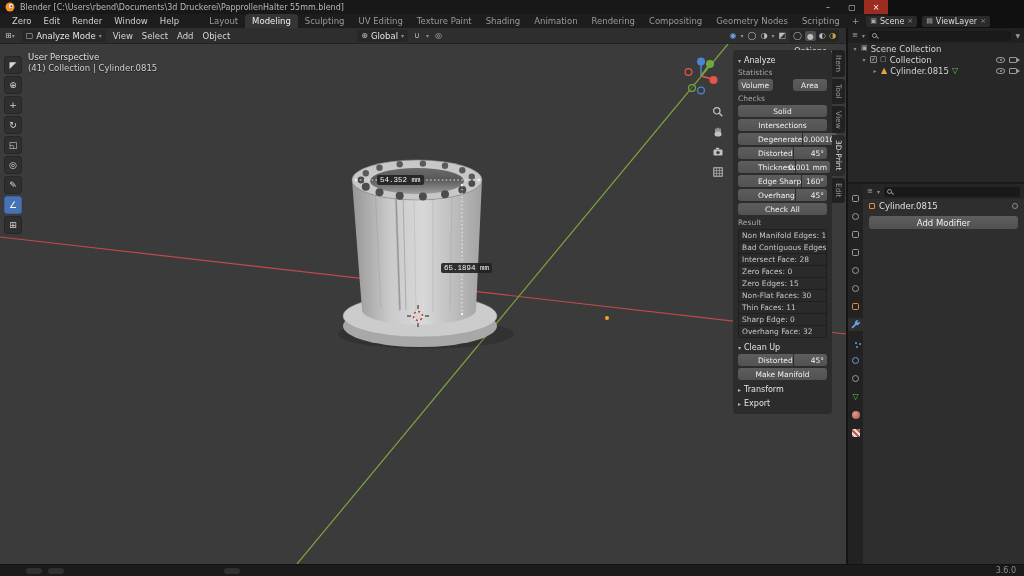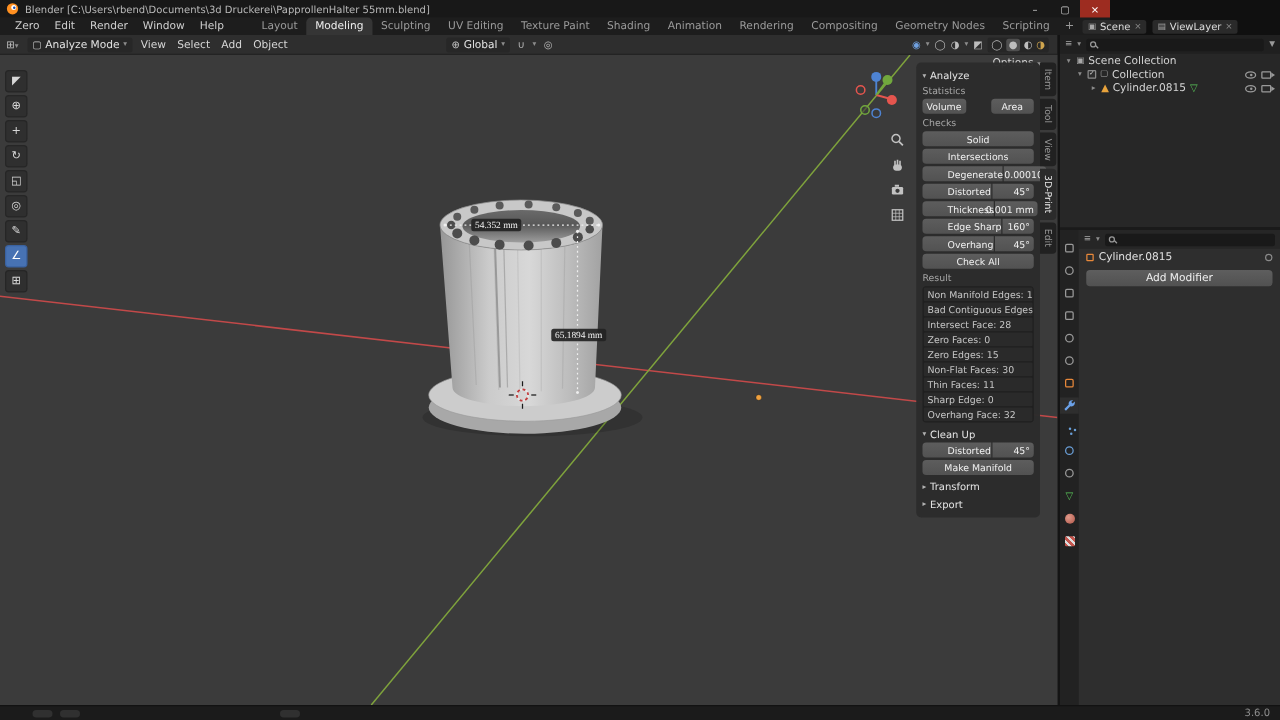--- a/index.html
+++ b/index.html
@@ -44,21 +44,21 @@
   .hic.blue{color:#6fa0e0}
   .shade-group{display:flex;align-items:center;gap:3px;background:#262626;border-radius:2px;padding:1px 3px}
   .shade-active{background:#4f4f4f;border-radius:2px;padding:0 2px}
 
   
   .vp-canvas{position:relative;flex:1;background:#3b3b3b;overflow:hidden}
   .scene-svg{position:absolute;left:0;top:0}
   .overlay-text{position:absolute;left:28px;top:8px;line-height:11px;text-shadow:0 1px 1px rgba(0,0,0,.55)}
   .overlay-text .l1{color:#e0e0e0;font-size:8.5px}
   .overlay-text .l2{color:#cfcfcf;font-size:8.5px}
-  .measure-badge{position:absolute;background:rgba(35,35,35,.92);color:#f2f2f2;font-size:7.5px;line-height:10px;padding:0 3px;border-radius:2px;font-family:Liberation Serif, serif}
+  .measure-badge{position:absolute;background:rgba(35,35,35,.92);color:#f2f2f2;font-size:7.5px;line-height:10px;padding:0 3px;border-radius:2px;font-family:Liberation Mono, monospace}
 
   
   .tool-shelf{position:absolute;left:4px;top:12px;display:flex;flex-direction:column;gap:2px}
   .tool-btn{width:18px;height:18px;background:#2f2f2f;border:1px solid #262626;border-radius:3px;display:flex;align-items:center;justify-content:center;color:#d8d8d8;font-size:9px}
   .tool-btn.active{background:#4772b3;border-color:#3a62a0;color:#fff}
 
   
   .gizmo{position:absolute;left:679px;top:10px}
   .vp-nav{position:absolute;left:712px;top:62px;display:flex;flex-direction:column;gap:8px;align-items:center}
   .options-ov{position:absolute;left:794px;top:2px;display:flex;gap:3px;align-items:center;color:#d2d2d2;font-size:8.5px}
@@ -300,20 +300,24 @@
             <line x1="418" y1="261" x2="418" y2="265" stroke="#1a1a1a" stroke-width="1"></line>
             <line x1="418" y1="279" x2="418" y2="283" stroke="#1a1a1a" stroke-width="1"></line>
             <line x1="407" y1="272" x2="411" y2="272" stroke="#1a1a1a" stroke-width="1"></line>
             <line x1="425" y1="272" x2="429" y2="272" stroke="#1a1a1a" stroke-width="1"></line>
             <circle cx="418" cy="272" r="4.5" fill="none" stroke="#e8e8e8" stroke-width="1.4" stroke-dasharray="2.3 2.3"></circle>
             <circle cx="418" cy="272" r="4.5" fill="none" stroke="#c33d3d" stroke-width="1.4" stroke-dasharray="2.3 2.3" stroke-dashoffset="2.3"></circle>
           </g>
           <circle cx="607" cy="274" r="2.2" fill="#efa13f" stroke="rgba(0,0,0,0.4)" stroke-width="0.5"></circle>
         </svg>
 
+        <div class="overlay-text">
+          <div class="l1">User Perspective</div>
+          <div class="l2">(41) Collection | Cylinder.0815</div>
+        </div>
 
         <div class="measure-badge" style="left:377px;top:131px">54.352 mm</div>
         <div class="measure-badge" style="left:441px;top:219px">65.1894 mm</div>
 
         <div class="tool-shelf">
           <div class="tool-btn">◤</div>
           <div class="tool-btn">⊕</div>
           <div class="tool-btn">+</div>
           <div class="tool-btn">↻</div>
           <div class="tool-btn">◱</div>

